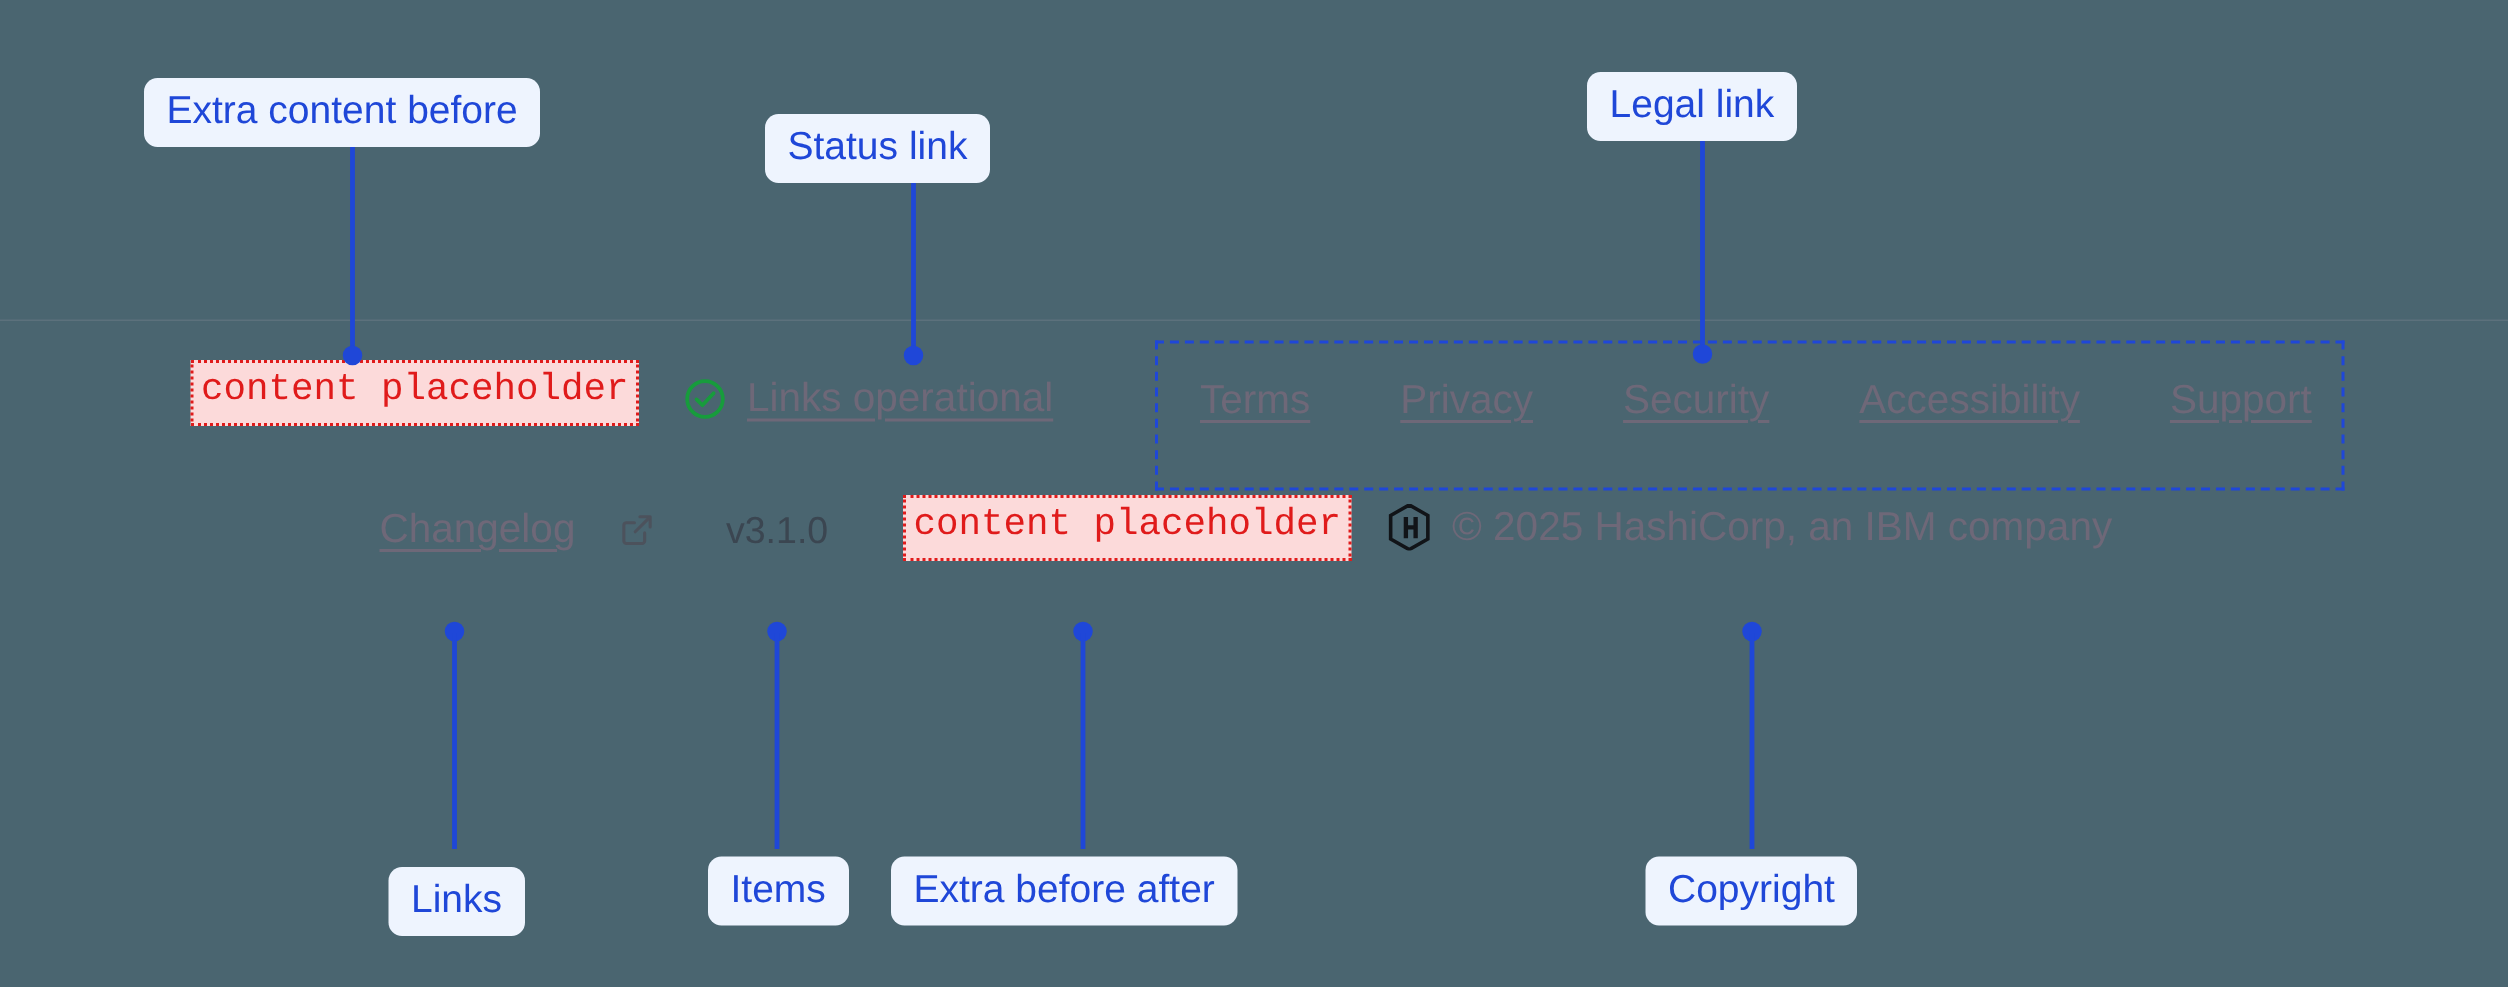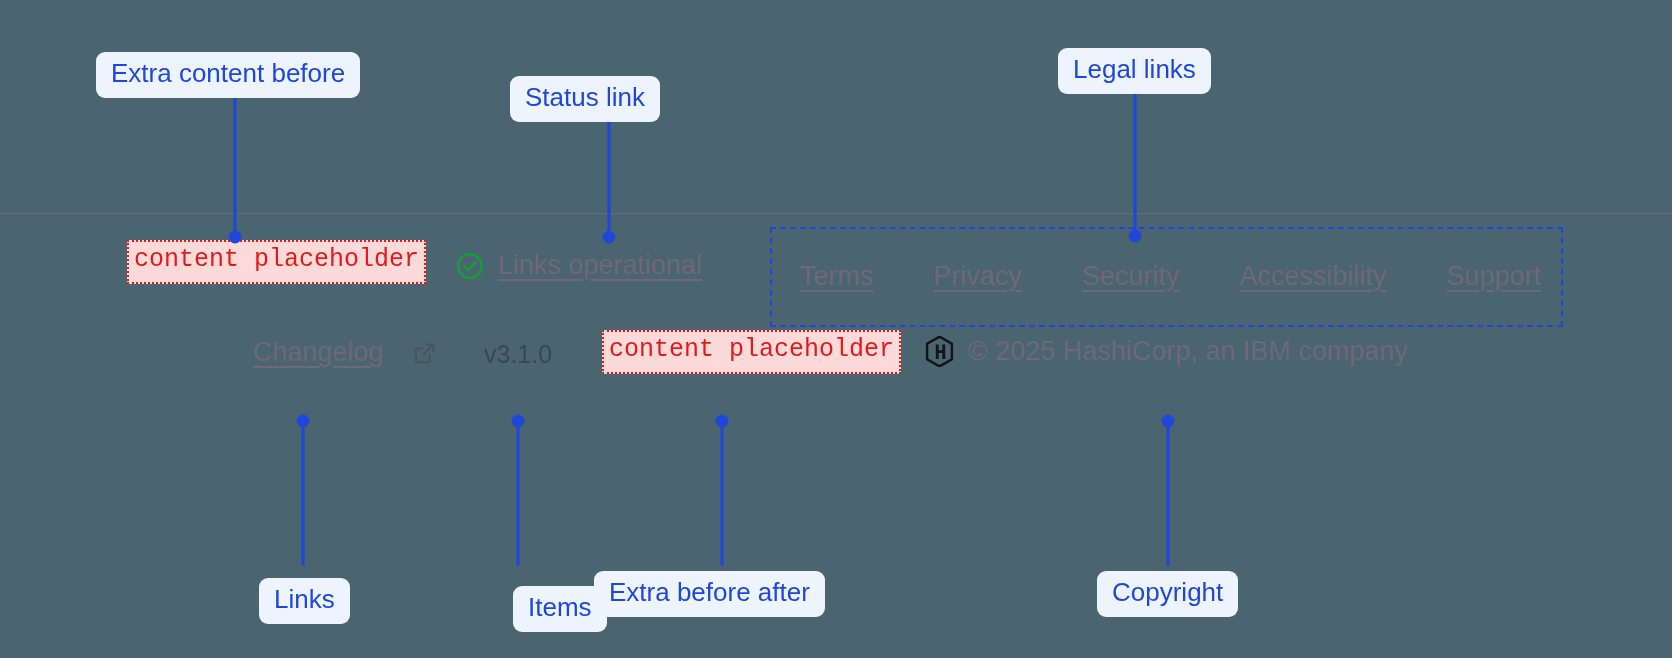--- a/index.html
+++ b/index.html
@@ -94,21 +94,21 @@
     color: #6e6878;
     text-decoration: underline;
     text-underline-offset: 5px;
     text-decoration-thickness: 2px;
     white-space: nowrap;
   }
 
   
   #legal-links {
     display: flex;
-    align-items: center;
+    align-items: flex-start;
     gap: 60px;
     border: 2px dashed #1f47d8;
     padding: 22px 28px 24px 28px;
     box-sizing: border-box;
   }
   .legal-link {
     font-size: 27px;
     color: #6e6878;
     text-decoration: underline;
     text-underline-offset: 5px;
@@ -243,21 +243,21 @@
   <line x1="722" y1="422" x2="722" y2="566" stroke="#1f47d8" stroke-width="3.2"></line>
 
   <circle cx="1168" cy="421" r="6.5" fill="#1f47d8"></circle>
   <line x1="1168" y1="422" x2="1168" y2="566" stroke="#1f47d8" stroke-width="3.2"></line>
 </svg>
 
 <div class="callout" style="left:96px;  top:52px;">Extra content before</div>
 
 <div class="callout" style="left:510px; top:52px;margin-top:24px;">Status link</div>
 
-<div class="callout" style="left:1058px; top:48px;">Legal links</div>
+<div class="callout" style="left:1058px; top:48px;">Legal link</div>
 
 <div class="callout" style="left:259px; top:578px;">Links</div>
 
-<div class="callout" style="left:472px; top:586px;margin-left:41px;">Items</div>
+<div class="callout" style="left:472px; top:571px;">Items</div>
 
 <div class="callout" style="left:594px; top:571px;">Extra before after</div>
 
 <div class="callout" style="left:1097px; top:571px;">Copyright</div>
 
 </body></html>

